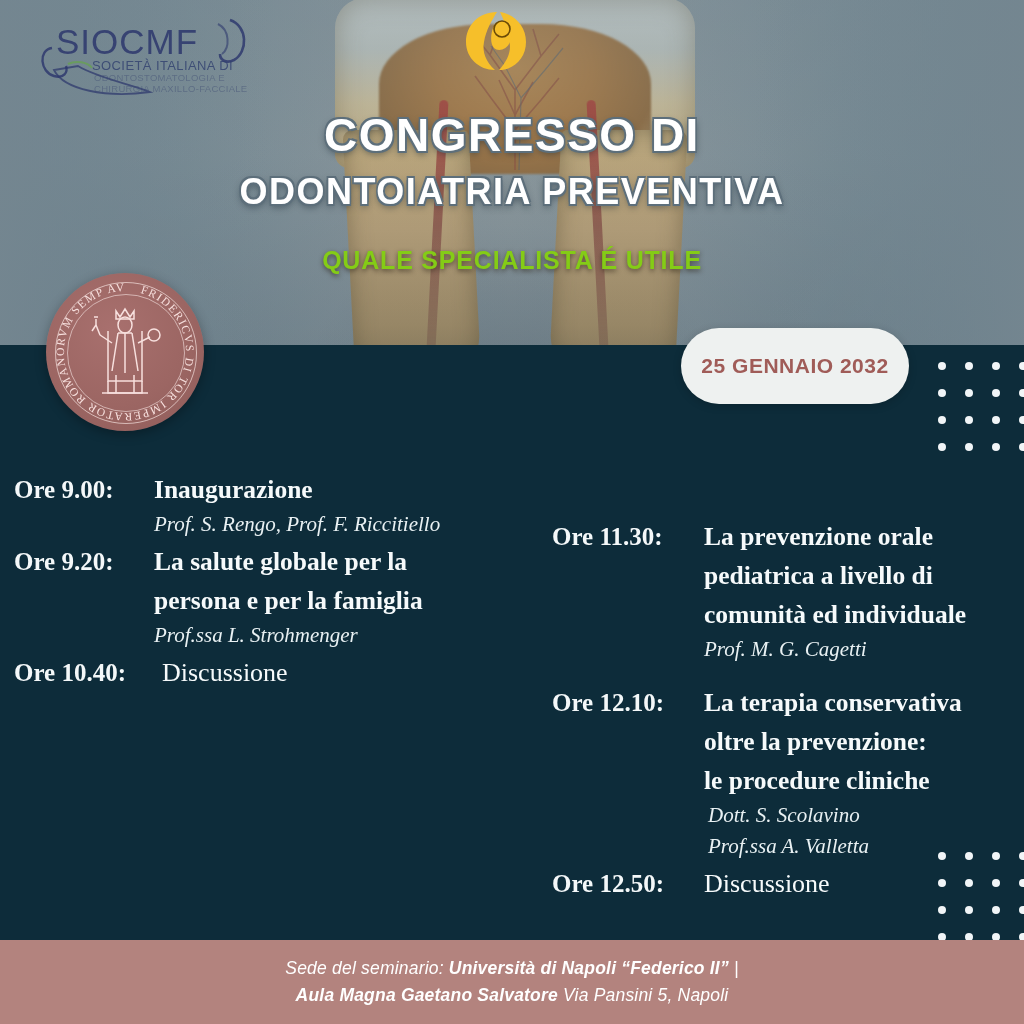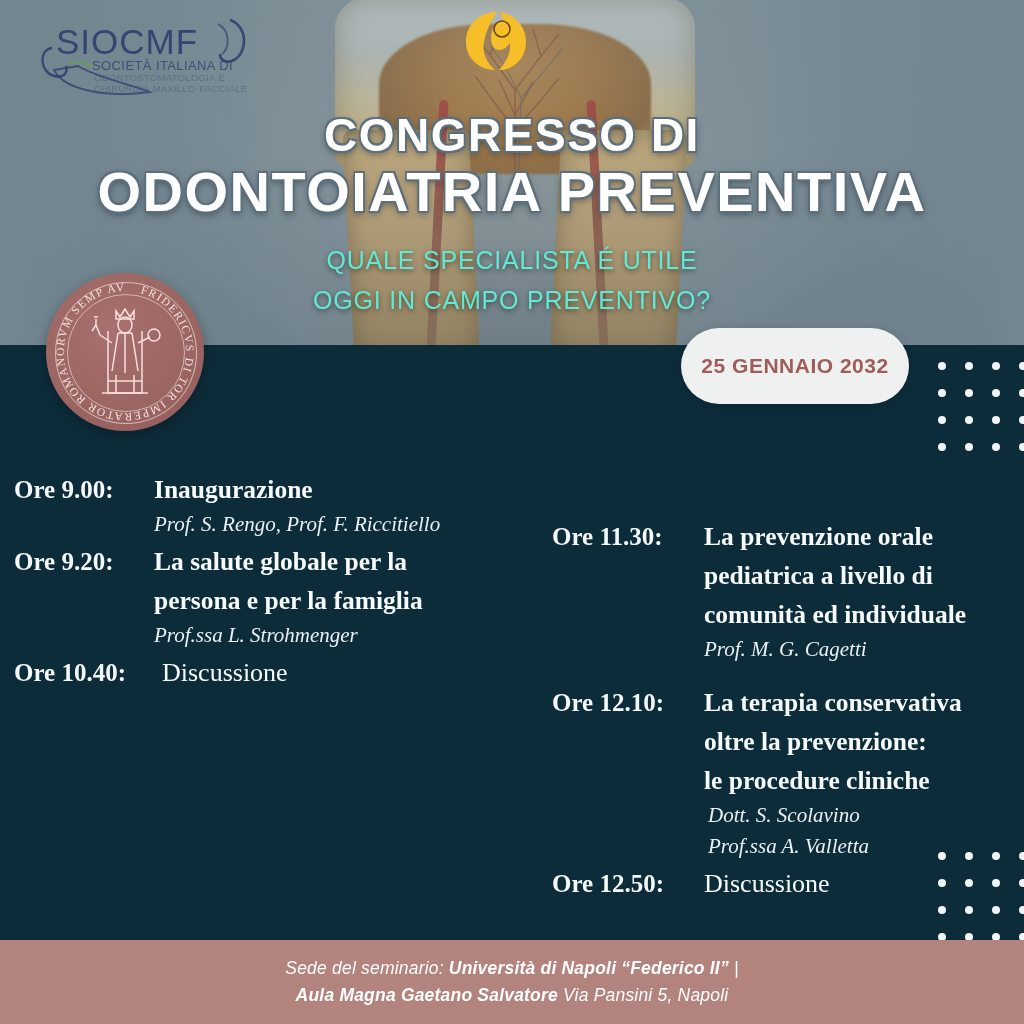--- a/index.html
+++ b/index.html
@@ -74,25 +74,25 @@
   
   .title-block{position:absolute;left:0;top:108px;width:1024px;text-align:center;}
   .title-line{
     font-family:"Liberation Sans",sans-serif;font-weight:bold;
     font-size:46px;line-height:54px;letter-spacing:1.5px;color:#ffffff;
     text-shadow:
       -1.6px -1.6px 0 #5d6f7b, 1.6px -1.6px 0 #5d6f7b,
       -1.6px  1.6px 0 #5d6f7b, 1.6px  1.6px 0 #5d6f7b,
        0 3px 7px rgba(20,35,45,.55);
   }
-  .title-line.big{font-size:56px;line-height:60px;}
+  .title-line.big{font-size:36px;line-height:60px;}
   .subtitle-block{position:absolute;left:0;top:240px;width:1024px;text-align:center;}
   .subtitle-line{
-    font-family:"Liberation Sans",sans-serif;font-weight:normal;
-    font-size:25px;line-height:40px;letter-spacing:.8px;color:#5eead4;
+    font-family:"Liberation Sans",sans-serif;font-weight:bold;
+    font-size:25px;line-height:40px;letter-spacing:.8px;color:#84cc16;
     text-shadow:0 2px 5px rgba(40,30,20,.65);
   }
 
   
   .body-panel{position:absolute;left:0;top:345px;width:1024px;height:595px;background:#0d2c3a;}
 
   
   .seal{position:absolute;left:46px;top:273px;width:158px;height:158px;border-radius:50%;
     background:radial-gradient(circle at 42% 36%, #a8706e 0%, #9c6663 55%, #8e5b59 100%);
     box-shadow:0 3px 12px rgba(0,0,0,.3);}
@@ -204,21 +204,20 @@
       </svg>
     </div>
 
 
     <div class="title-block">
       <div class="title-line">CONGRESSO DI</div>
       <div class="title-line big">ODONTOIATRIA PREVENTIVA</div>
     </div>
     <div class="subtitle-block">
       <div class="subtitle-line">QUALE SPECIALISTA É UTILE</div>
-      <div class="subtitle-line">OGGI IN CAMPO PREVENTIVO?</div>
     </div>
   </div>
 
   <div class="body-panel"></div>
 
   <div style="position:absolute;left:681px;top:328px;width:228px;height:76px;border-radius:38px;background:#eef1f0;display:flex;align-items:center;justify-content:center;box-shadow:0 2px 8px rgba(0,0,0,.18);">
     <span style="font-family:'Liberation Sans',sans-serif;font-weight:bold;font-size:21px;letter-spacing:.5px;color:#a05c58;">25 GENNAIO 2032</span>
   </div>
 
   <div class="seal">

